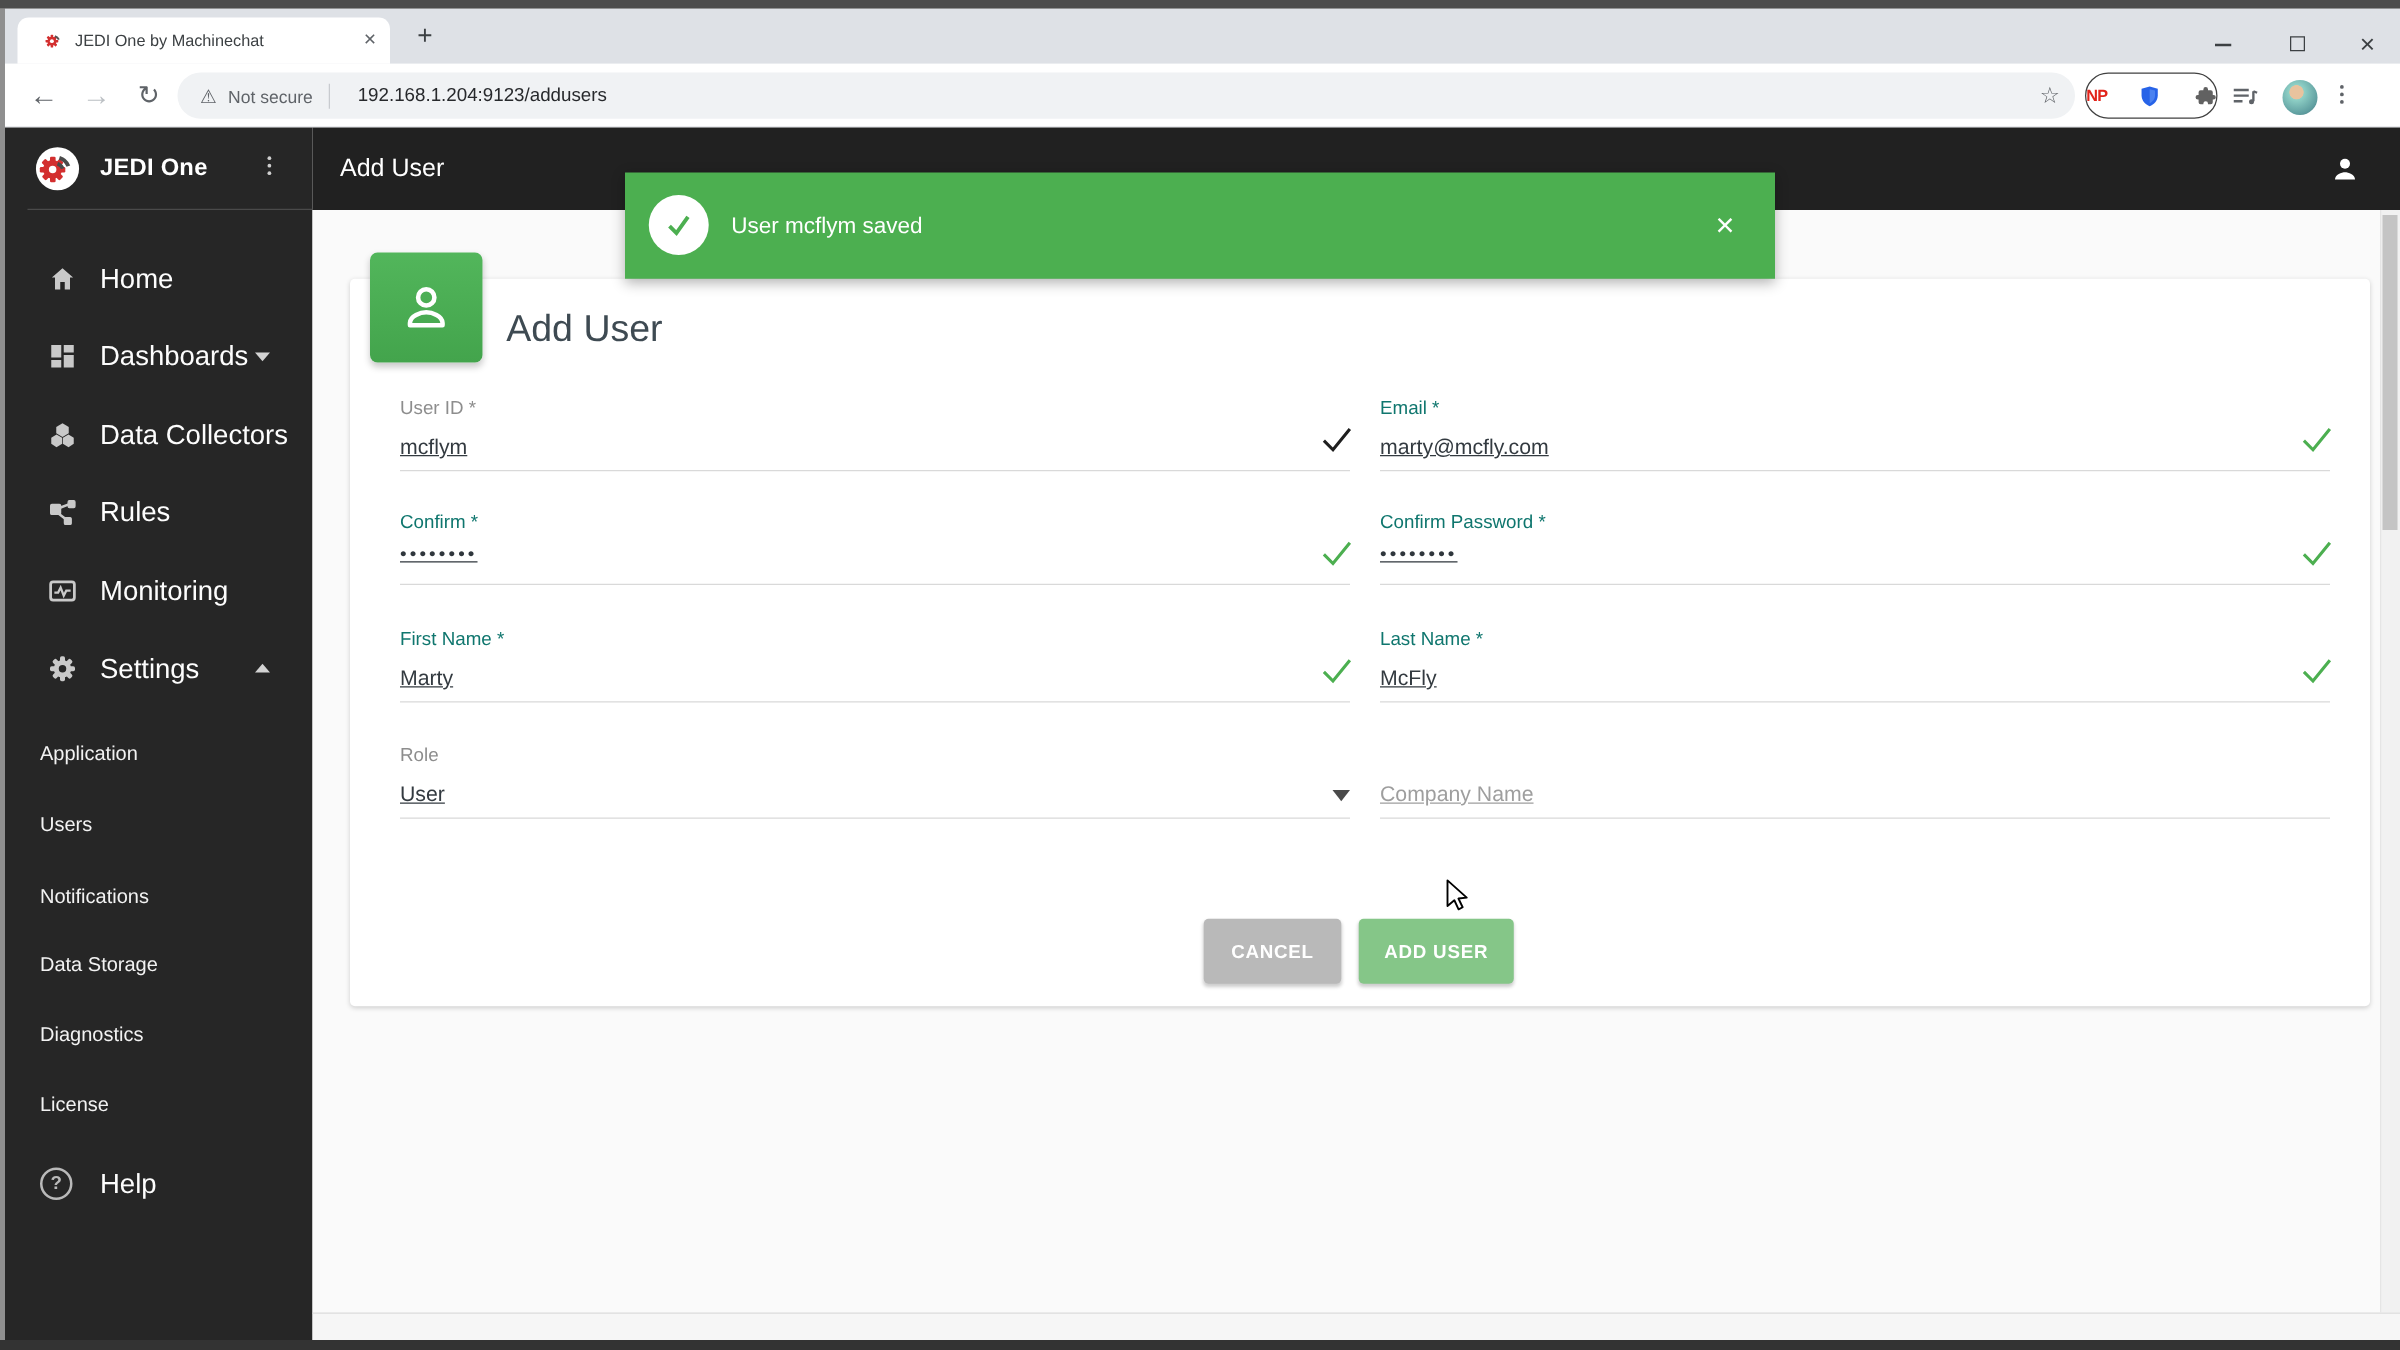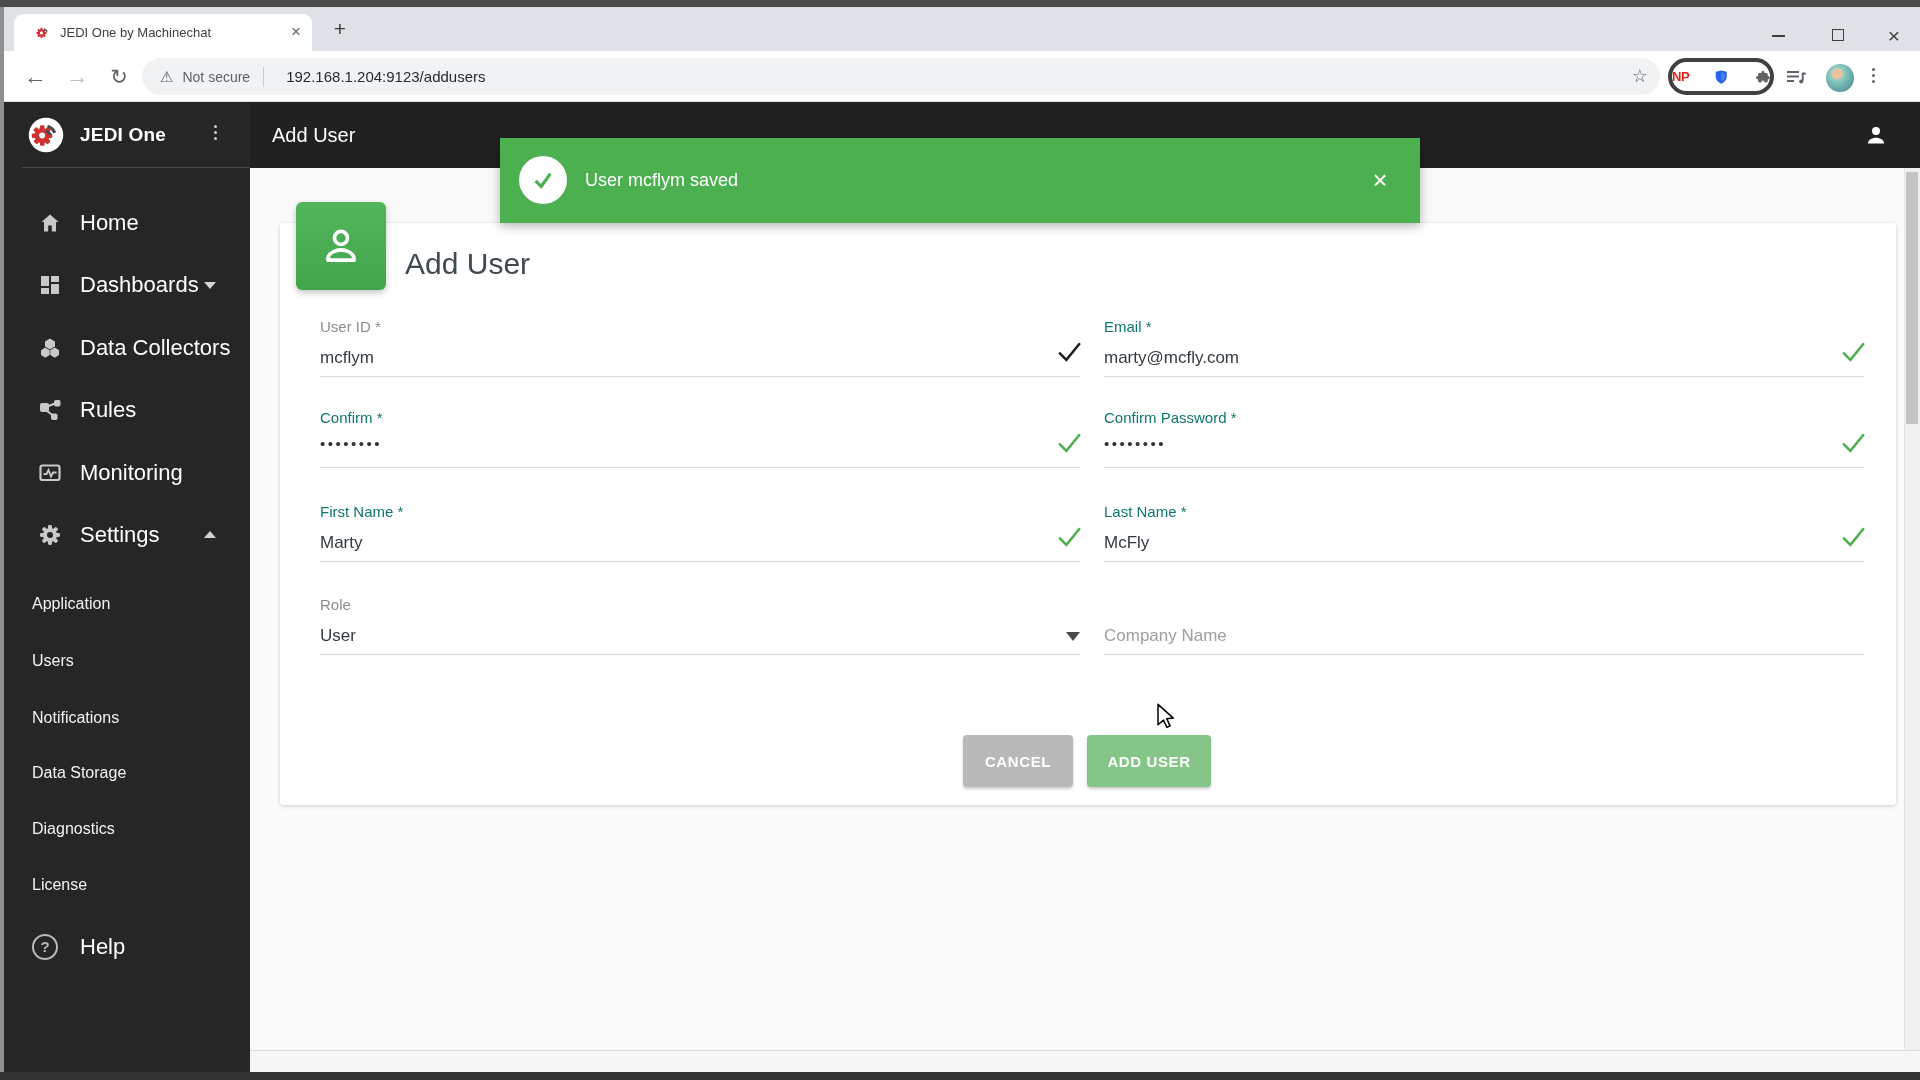--- a/index.html
+++ b/index.html
@@ -23,21 +23,21 @@
   .win-close { left:1878px; top:15px; width:24px; line-height:28px; text-align:center; font-size:21px; color:#3c4043; }
 
   .toolbar { left:4px; top:51px; width:1916px; height:51px; background:#fff; border-bottom:1px solid #e2e4e7; }
   .nav-ico { position:absolute; top:0; height:51px; line-height:51px; text-align:center; width:34px; }
   .omnibox { position:absolute; left:138px; top:7px; width:1518px; height:37px; background:#f0f2f4; border-radius:18.5px; display:flex; align-items:center; }
   .omni-warn { font-size:15px; color:#5f6368; margin-left:18px; }
   .omni-sec { font-size:14px; color:#5f6368; margin-left:9px; }
   .omni-div { width:1px; height:20px; background:#c8cbcf; margin-left:13px; }
   .omni-url { font-size:15px; color:#27292c; margin-left:22px; }
   .omni-star { position:absolute; right:12px; top:0; line-height:37px; font-size:18px; color:#5f6368; }
-  .ext-pill { position:absolute; left:1664px; top:7px; width:106px; height:37px; border:4px solid #404040; border-radius:18.5px; background:#fff; display:flex; align-items:center; justify-content:space-evenly;gap:24px; }
+  .ext-pill { position:absolute; left:1664px; top:7px; width:106px; height:37px; border:1px solid #404040; border-radius:18.5px; background:#fff; display:flex; align-items:center; justify-content:space-evenly;gap:24px; }
   .np-badge { font-size:13px; font-weight:bold; color:#e2231a; letter-spacing:-0.5px; }
   .avatar { position:absolute; left:1822px; top:13px; width:28px; height:28px; border-radius:50%; background:radial-gradient(circle at 40% 35%, #e8c39e 22%, #8fd0c6 24%, #5f9ea0 70%, #41707a); }
   .vdots { display:flex; flex-direction:column; gap:3px; align-items:center; }
   .vdots i { width:3px; height:3px; border-radius:50%; background:#5f6368; display:block; }
 
   
   .appbar { left:250px; top:102px; width:1670px; height:66px; background:#212121; }
   .appbar-title { position:absolute; left:22px; top:0; line-height:66px; font-size:20px; color:#fff; }
   .sidebar { left:4px; top:102px; width:246px; height:970px; background:#262626; }
   .sb-header { position:absolute; left:0; top:0; width:246px; height:66px; }
@@ -59,21 +59,21 @@
   .vscroll { left:1904px; top:168px; width:16px; height:882px; background:#f1f1f1; border-left:1px solid #e5e5e5; }
   .vthumb { left:1906px; top:172px; width:12px; height:252px; background:#c4c4c4; }
 
   .card { left:280px; top:223px; width:1616px; height:582px; background:#fff; border-radius:4px; box-shadow:0 1px 4px rgba(0,0,0,0.18); }
   .tile { left:296px; top:202px; width:90px; height:88px; border-radius:6px; background:linear-gradient(180deg,#52b65b,#43a44c); box-shadow:0 3px 6px rgba(0,0,0,0.22); display:flex; align-items:center; justify-content:center; }
   .card-title { position:absolute; left:125px; top:24px; font-size:30px; color:#3e4a52; }
 
   .field { position:absolute; width:760px; height:120px; }
   .f-label { position:absolute; left:0; top:0; font-size:15px; color:#8d8d8d; }
   .f-label.green { color:#0f766e; }
-  .f-value { position:absolute; left:0; top:30px; font-size:17px; color:#333a40; }
+  .f-value { position:absolute; left:0; top:30px; font-size:17px; color:#333a40;text-decoration:underline; }
   .f-value.dots { top:26px; font-size:15px; letter-spacing:2.5px; color:#2f363c; }
   .f-value.placeholder { color:#9e9e9e; }
   .f-line { position:absolute; left:0; top:58px; width:760px; height:1px; background:#d9d9d9; }
   .f-check { position:absolute; left:736px; top:20px; width:27px; height:27px; }
   .dd-arrow { position:absolute; left:746px; top:36px; width:0; height:0; border-left:7px solid transparent; border-right:7px solid transparent; border-top:9px solid #4a4a4a; }
 
   .btn { position:absolute; top:512px; height:52px; border:none; border-radius:4px; color:#fff; font-family:"Liberation Sans",sans-serif; font-size:15px; font-weight:bold; letter-spacing:0.6px; box-shadow:0 2px 3px rgba(0,0,0,0.2); }
   .btn-cancel { left:683px; width:110px; background:#b9b9b9; }
   .btn-submit { left:807px; width:124px; background:#85c688; }
 

